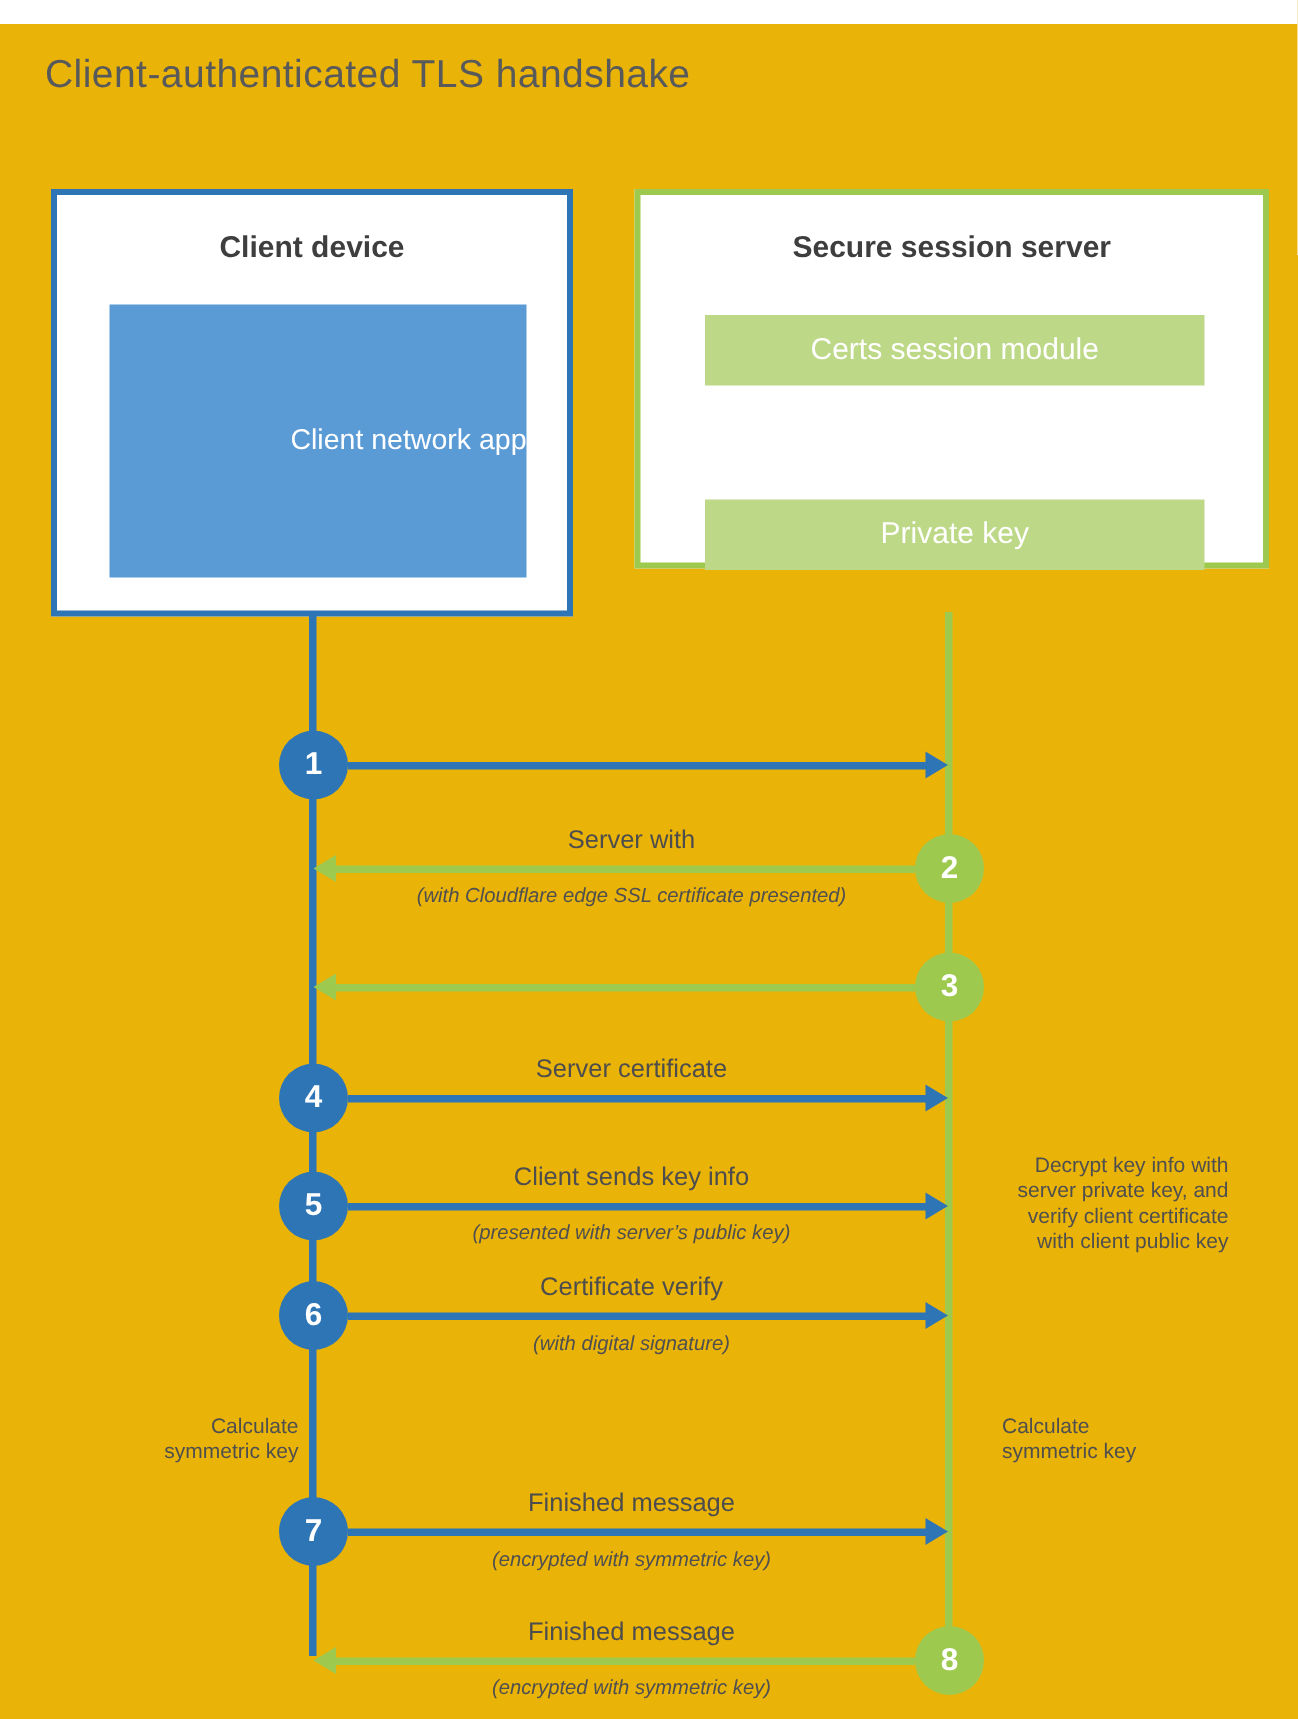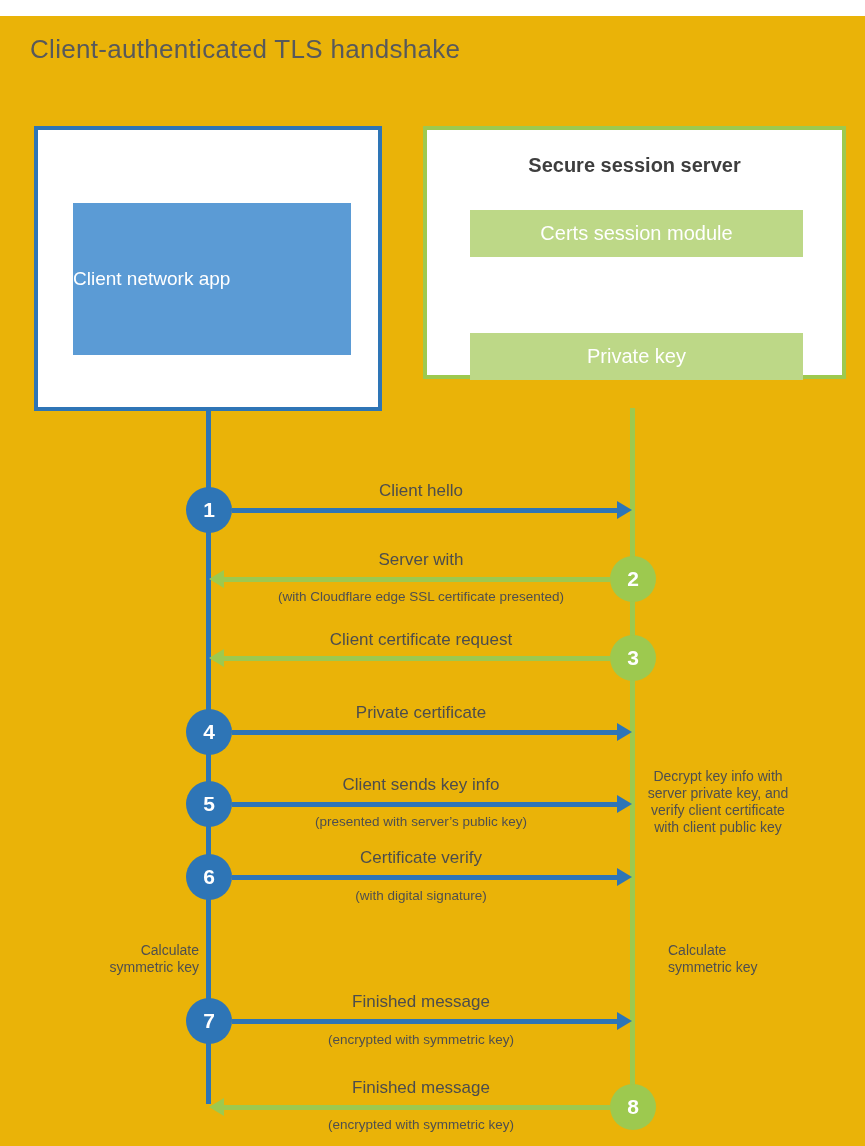--- a/index.html
+++ b/index.html
@@ -25,22 +25,22 @@
   }
   
   .entity-box{box-sizing:border-box;background:#fff;}
   .client-box{left:34px;top:110px;width:348px;height:285px;border:4px solid var(--blue);}
   .server-box{left:423px;top:110px;width:423px;height:253px;border:4px solid var(--green);}
   .entity-title{
     position:absolute;left:0;top:24px;width:100%;text-align:center;
     font-size:20px;font-weight:bold;color:var(--textDark);
   }
   .app-box{
-    position:absolute;left:35px;top:73px;width:278px;height:152px;background:var(--blueLight);
-    display:flex;align-items:center;justify-content:flex-start;text-align:center;
+    position:absolute;left:35px;top:73px;width:278px;height:182px;background:var(--blueLight);
+    display:flex;align-items:center;justify-content:flex-end;text-align:center;
     color:#ffffff;font-size:19px;line-height:26px;
   }
   .app-box span{display:block;max-width:170px;}
   .module-bar{
     position:absolute;left:43px;width:333px;height:47px;background:var(--greenLight);
     display:flex;align-items:center;justify-content:center;
     color:#ffffff;font-size:20px;
   }
   
   .lifeline{width:5px;}
@@ -65,79 +65,78 @@
   .arrow.blue.right .head{border-left:15px solid var(--blue);}
   .arrow.green .shaft{background:var(--green);}
   .arrow.green.left .head{border-right:15px solid var(--green);}
   
   .msg-label{
     left:209px;width:424px;text-align:center;
     font-size:17px;color:#4d4d4d;line-height:22px;
   }
   .msg-sub{
     left:209px;width:424px;text-align:center;
-    font-size:13.5px;color:var(--textGray);line-height:17px;
+    font-size:13.5px;color:var(--textGray);line-height:17px;font-style:italic;
   }
   
   .side-note{font-size:14px;color:var(--textGray);line-height:17px;}
-  .decrypt-note{left:637px;top:752px;width:162px;text-align:center;}
+  .decrypt-note{left:657px;top:752px;width:162px;text-align:right;}
   .calc-left{left:79px;top:926px;width:120px;text-align:right;}
   .calc-right{left:668px;top:926px;width:120px;text-align:left;}
 </style>
 </head>
 <body>
 
 <div id="canvas">
 
   <div class="abs diagram-title">Client-authenticated TLS handshake</div>
 
   <div class="abs entity-box client-box">
+    <div class="entity-title">Client device</div>
     <div class="app-box">
       <span>Client network app</span>
     </div>
   </div>
 
   <div class="abs entity-box server-box">
     <div class="entity-title">Secure session server</div>
     <div class="module-bar" style="top:80px">Certs session module</div>
     <div class="module-bar" style="top:203px">Private key</div>
   </div>
 
   <div class="abs lifeline blue"></div>
   <div class="abs lifeline green"></div>
 
-  <div class="abs msg-label" style="top:464px">Client hello</div>
   <div class="abs arrow right blue" style="left:232px;top:485px;width:400px">
     <div class="shaft"></div>
     <div class="head"></div>
   </div>
   <div class="abs circle blue" style="left:186px;top:471px">
     <span>1</span>
   </div>
 
   <div class="abs msg-label" style="top:533px">Server with</div>
   <div class="abs arrow left green" style="left:209px;top:554px;width:401px">
     <div class="shaft"></div>
     <div class="head"></div>
   </div>
   <div class="abs msg-sub" style="top:572px">(with Cloudflare edge SSL certificate presented)</div>
   <div class="abs circle green" style="left:610px;top:540px">
     <span>2</span>
   </div>
 
-  <div class="abs msg-label" style="top:613px">Client certificate request</div>
   <div class="abs arrow left green" style="left:209px;top:633px;width:401px">
     <div class="shaft"></div>
     <div class="head"></div>
   </div>
   <div class="abs circle green" style="left:610px;top:619px">
     <span>3</span>
   </div>
 
-  <div class="abs msg-label" style="top:686px">Private certificate</div>
+  <div class="abs msg-label" style="top:686px">Server certificate</div>
   <div class="abs arrow right blue" style="left:232px;top:707px;width:400px">
     <div class="shaft"></div>
     <div class="head"></div>
   </div>
   <div class="abs circle blue" style="left:186px;top:693px">
     <span>4</span>
   </div>
 
   <div class="abs msg-label" style="top:758px">Client sends key info</div>
   <div class="abs arrow right blue" style="left:232px;top:779px;width:400px">

